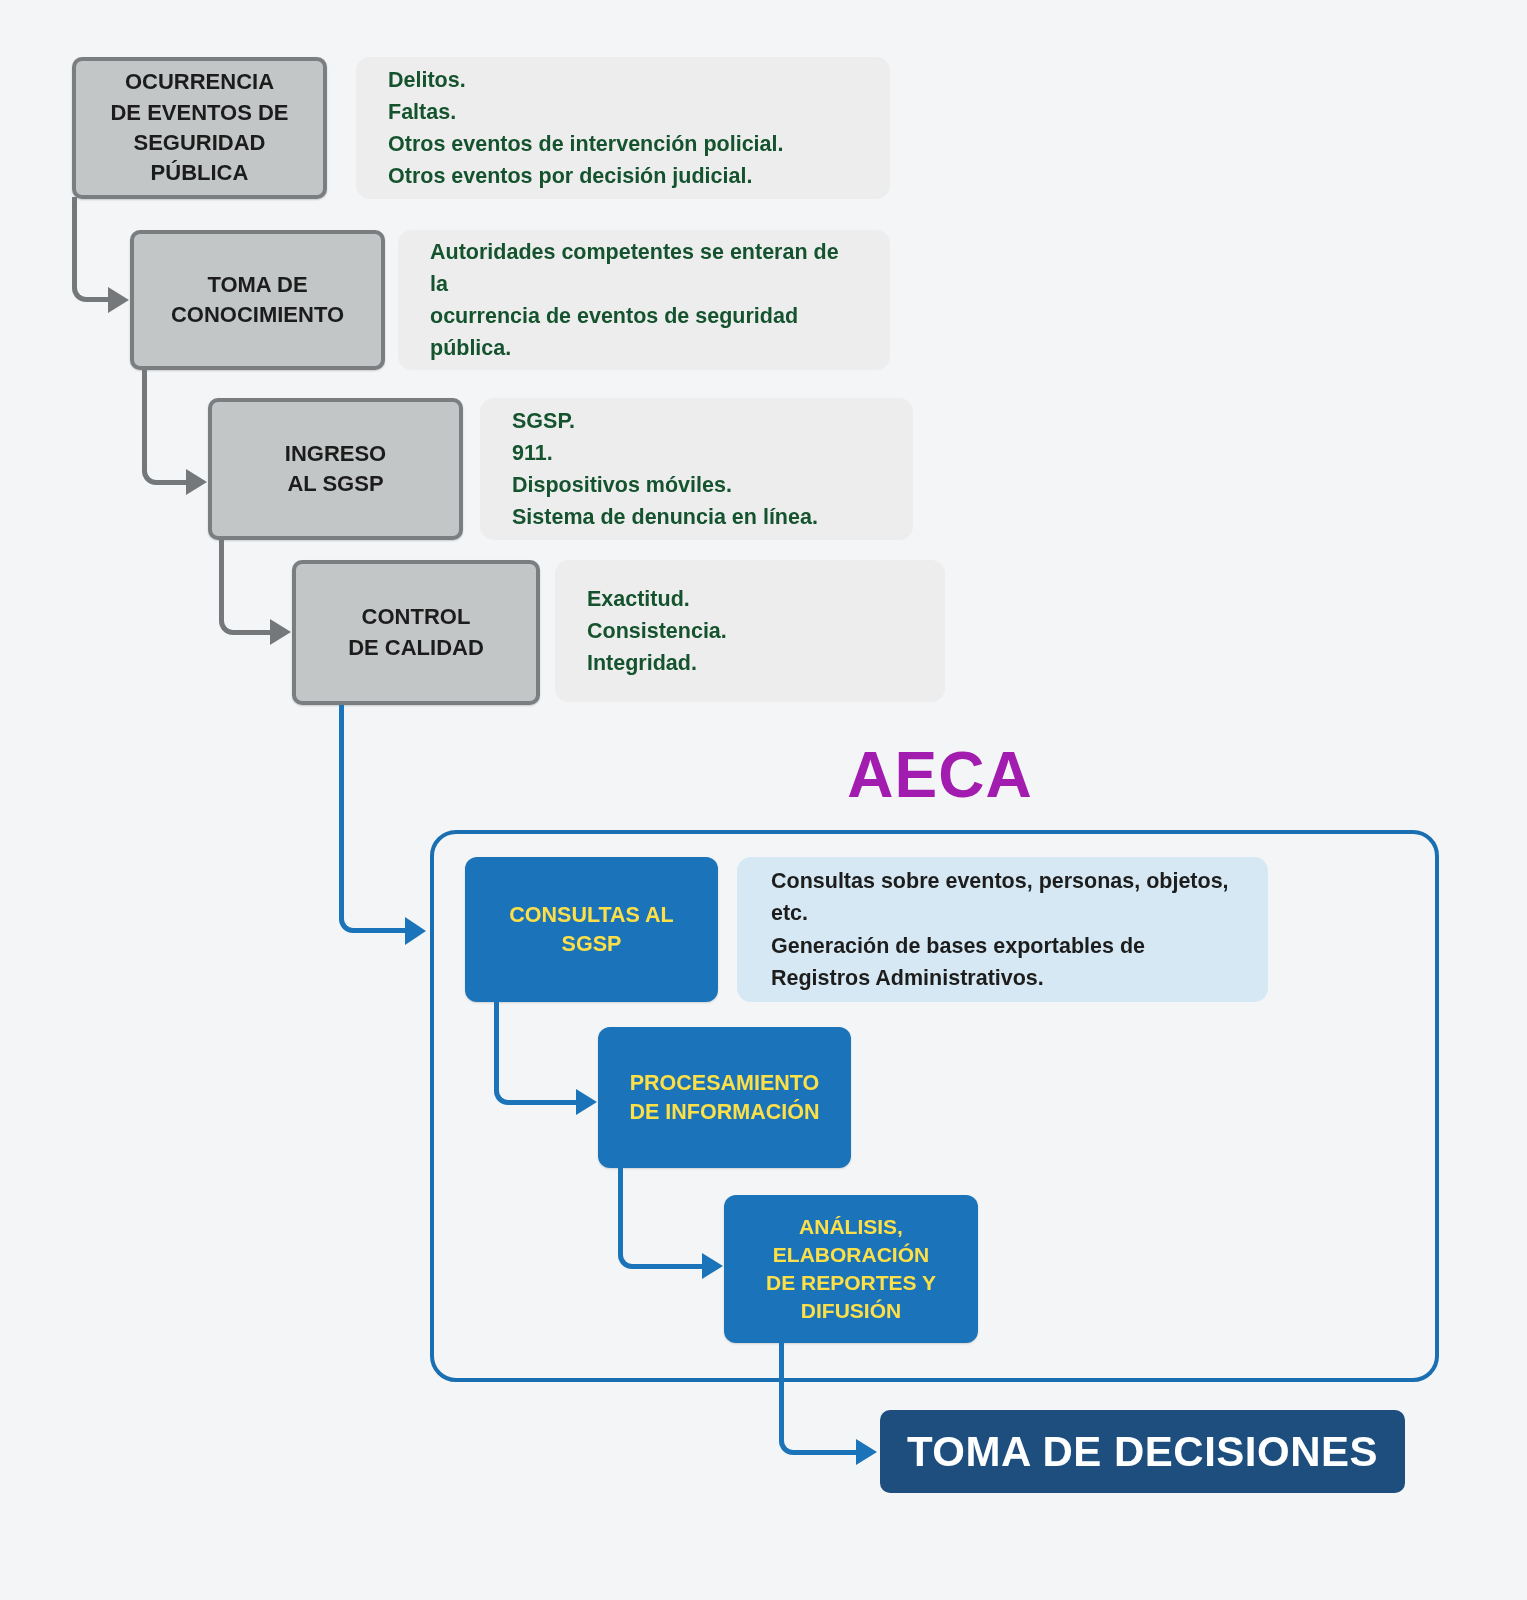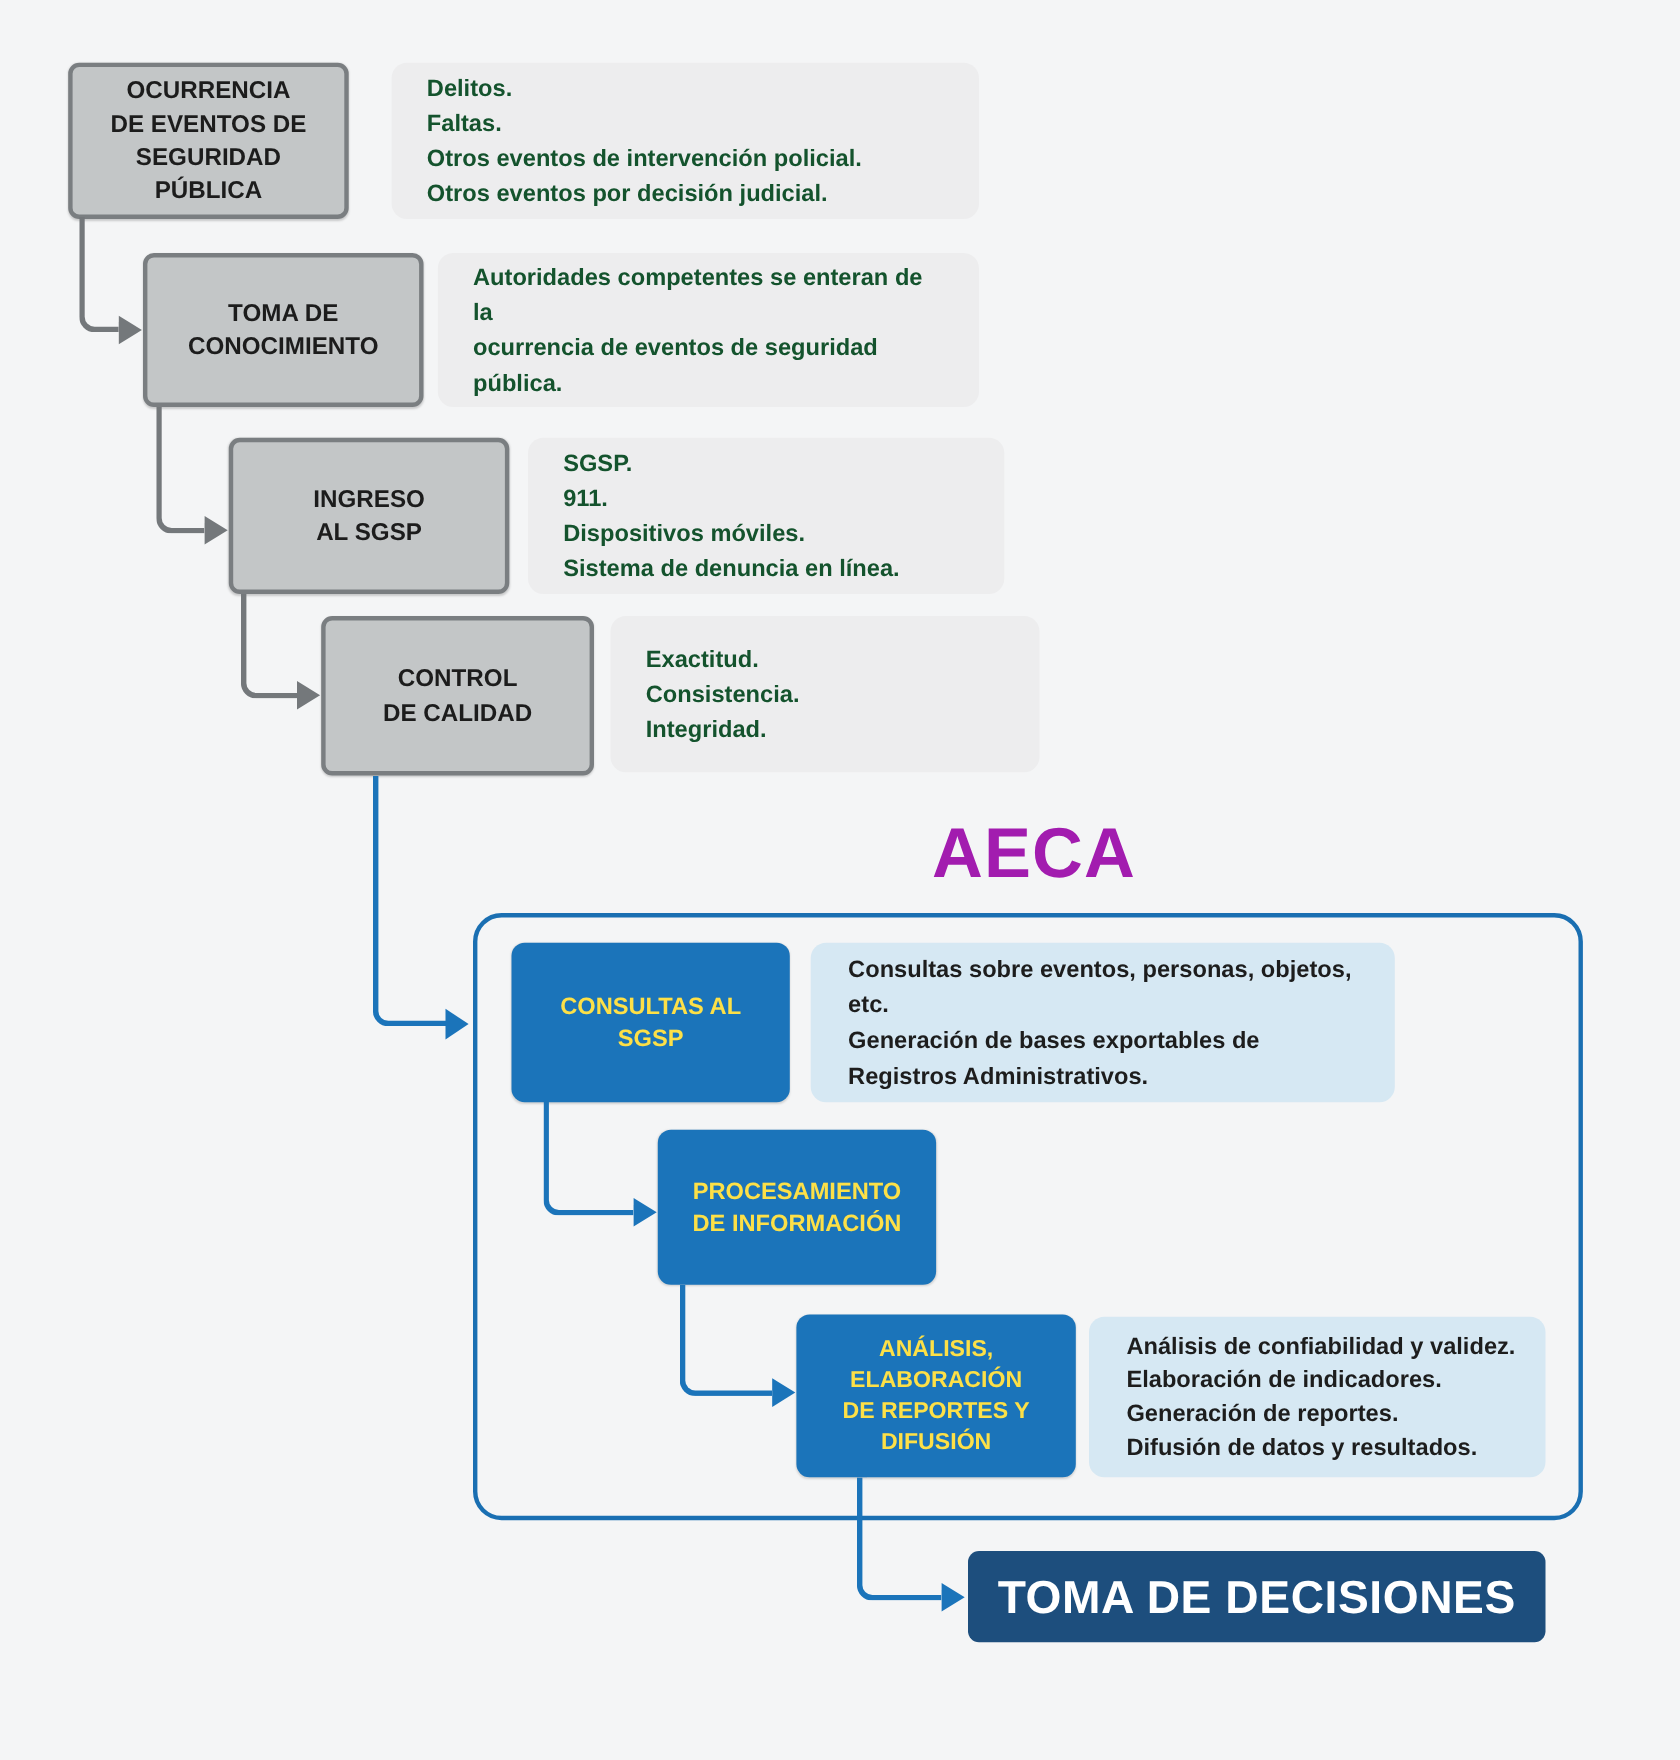--- a/index.html
+++ b/index.html
@@ -90,21 +90,21 @@
     border-bottom:13px solid transparent;
   }
   .head.gray{border-left:21px solid #74787b;}
   .head.blue{border-left:21px solid #1b74ba;}
 </style>
 </head>
 <body>
 
 <div class="canvas">
 
-  <div class="abs gray-node" style="left:62px;top:57px;width:255px;height:142px;">OCURRENCIA
+  <div class="abs gray-node" style="left:72px;top:57px;width:255px;height:142px;">OCURRENCIA
 DE EVENTOS DE
 SEGURIDAD
 PÚBLICA</div>
   <div class="abs gray-desc" style="left:356px;top:57px;width:534px;height:142px;">Delitos.
 Faltas.
 Otros eventos de intervención policial.
 Otros eventos por decisión judicial.</div>
 
   <div class="abs gray-node" style="left:130px;top:230px;width:255px;height:140px;">TOMA DE
 CONOCIMIENTO</div>
@@ -145,24 +145,20 @@
   <div class="abs blue-node" style="left:598px;top:1027px;width:253px;height:141px;">PROCESAMIENTO
 DE INFORMACIÓN</div>
 
   <div class="abs blue-desc" style="left:737px;top:857px;width:531px;height:145px;">Consultas sobre eventos, personas, objetos, etc.
 Generación de bases exportables de Registros Administrativos.</div>
 
   <div class="abs blue-node" style="left:724px;top:1195px;width:254px;height:148px;font-size:21px;">ANÁLISIS,
 ELABORACIÓN
 DE REPORTES Y
 DIFUSIÓN</div>
-  <div class="abs blue-desc" style="left:990px;top:1197px;width:415px;height:146px;line-height:1.42;">Análisis de confiabilidad y validez.
-Elaboración de indicadores.
-Generación de reportes.
-Difusión de datos y resultados.</div>
 
   <div class="abs elbow blue" style="left:494px;top:1000px;width:82px;height:105px;"></div>
   <div class="abs head blue" style="left:576px;top:1089px;"></div>
 
   <div class="abs elbow blue" style="left:618px;top:1168px;width:84px;height:101px;"></div>
   <div class="abs head blue" style="left:702px;top:1253px;"></div>
 
   <div class="abs elbow blue" style="left:779px;top:1343px;width:77px;height:112px;"></div>
   <div class="abs head blue" style="left:856px;top:1439px;"></div>
 

